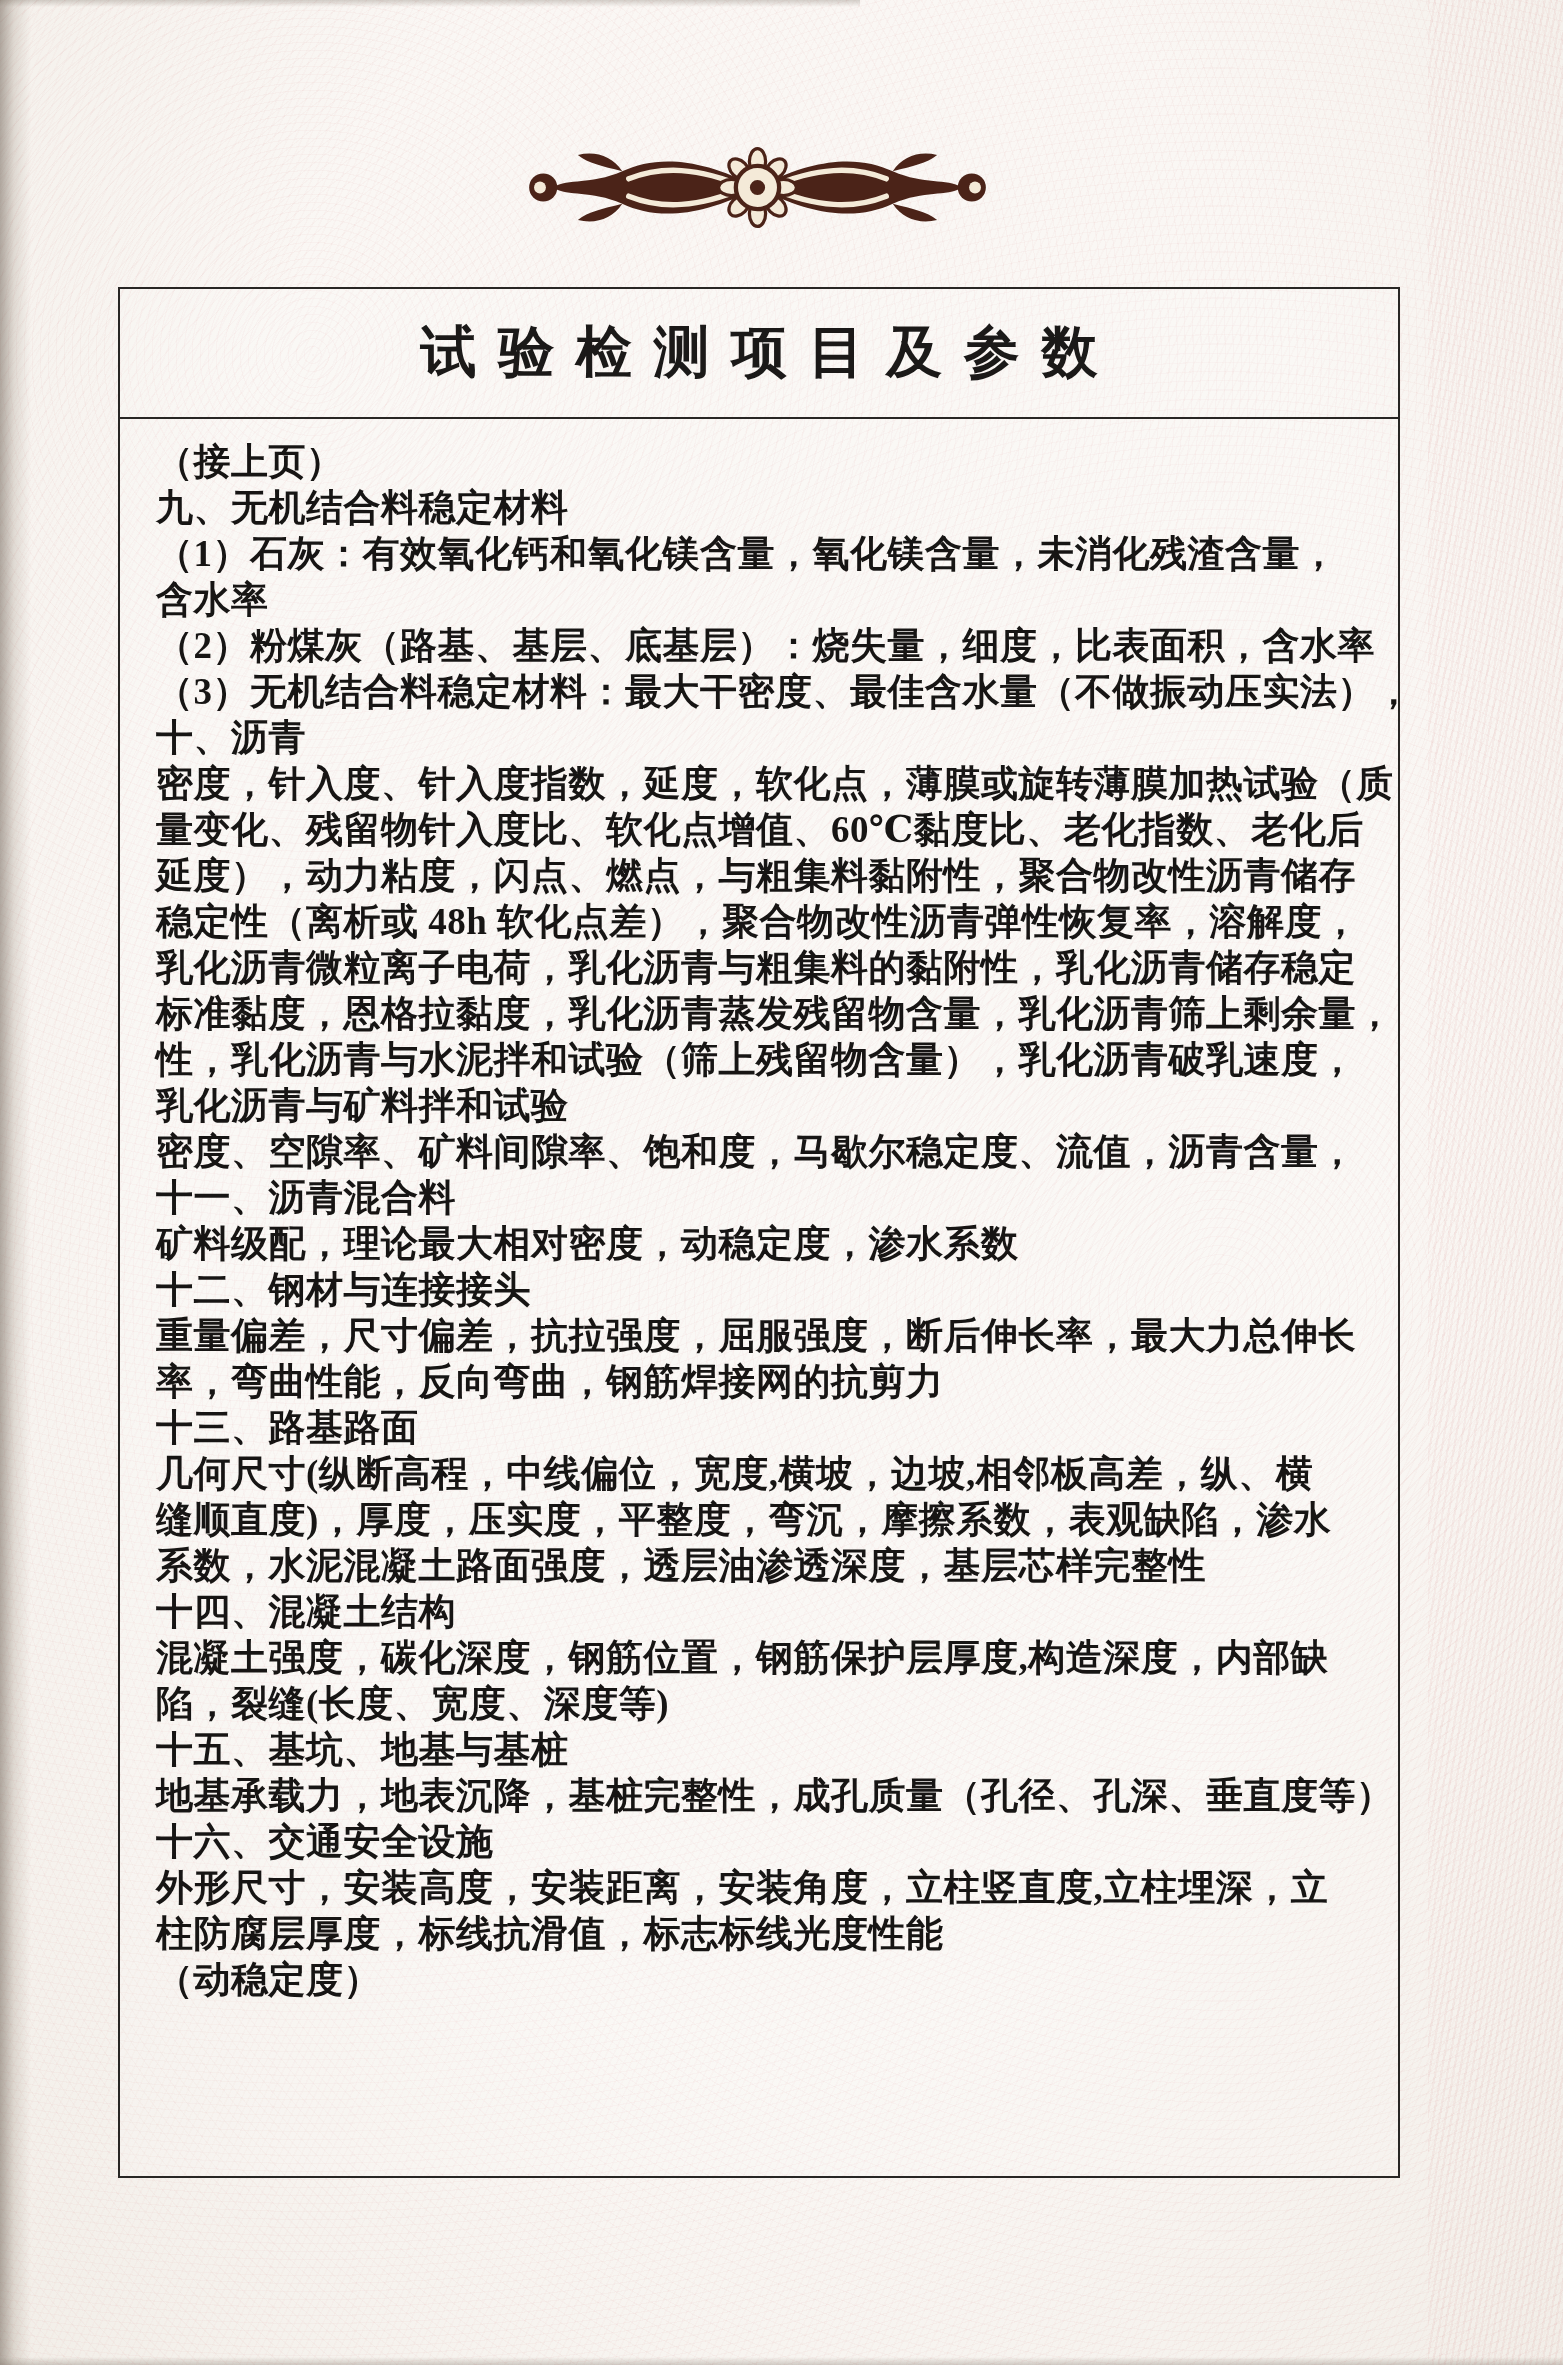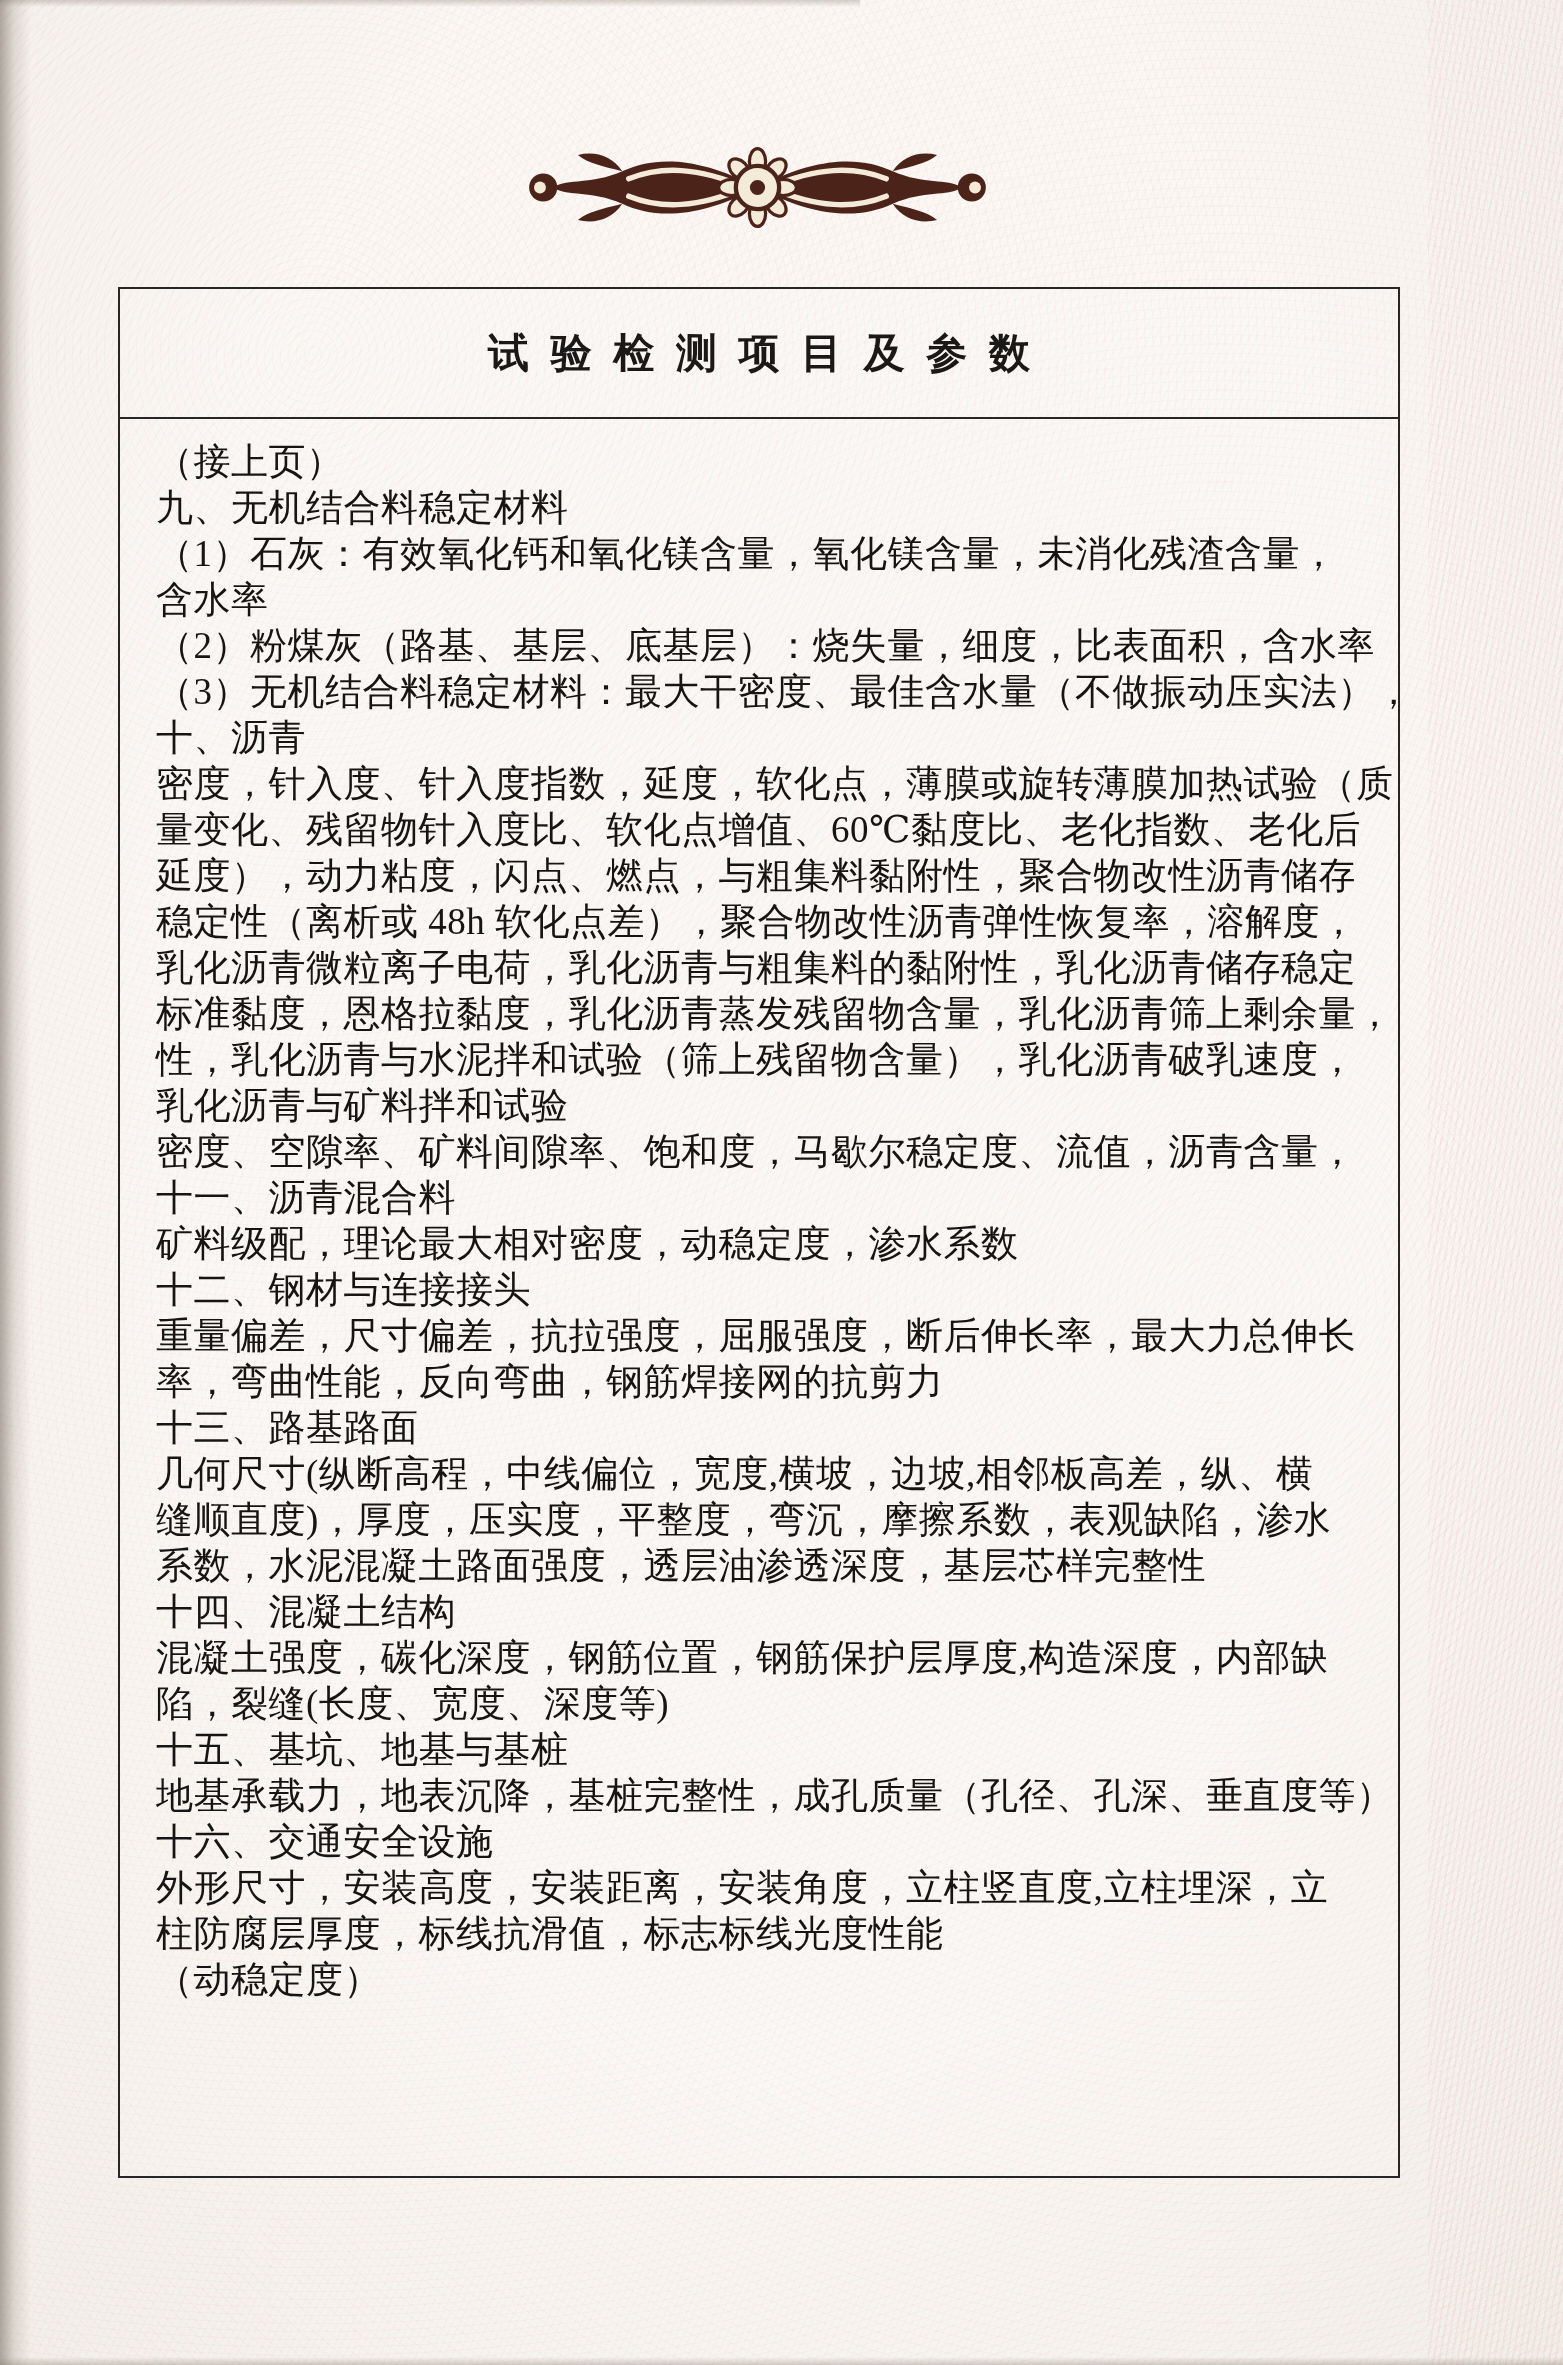--- a/index.html
+++ b/index.html
@@ -42,25 +42,26 @@
   .frame{
     position:absolute;left:118px;top:287px;width:1282px;height:1891px;
     border:2.7px solid #282624;box-sizing:border-box;
     background:rgba(255,255,255,.12);
   }
   .title-block{
     height:130px;border-bottom:2.7px solid #282624;box-sizing:border-box;
     display:flex;align-items:center;justify-content:center;
   }
   .doc-title{
-    margin:12px;font-size:41px;font-weight:600;color:#1b1918;
+    margin:12px;font-size:56px;font-weight:600;color:#1b1918;
     letter-spacing:21.6px;text-indent:21.6px;white-space:nowrap;
   }
   .body-text{
     padding:19.5px 3.2px 0 36px;
+    font-weight:bold;
   }
   .line{
     font-size:37px;line-height:46px;height:46px;white-space:nowrap;
     color:#171514;letter-spacing:0.5px;
   }
 </style>
 </head>
 <body>
 
 <div class="paper"></div>

